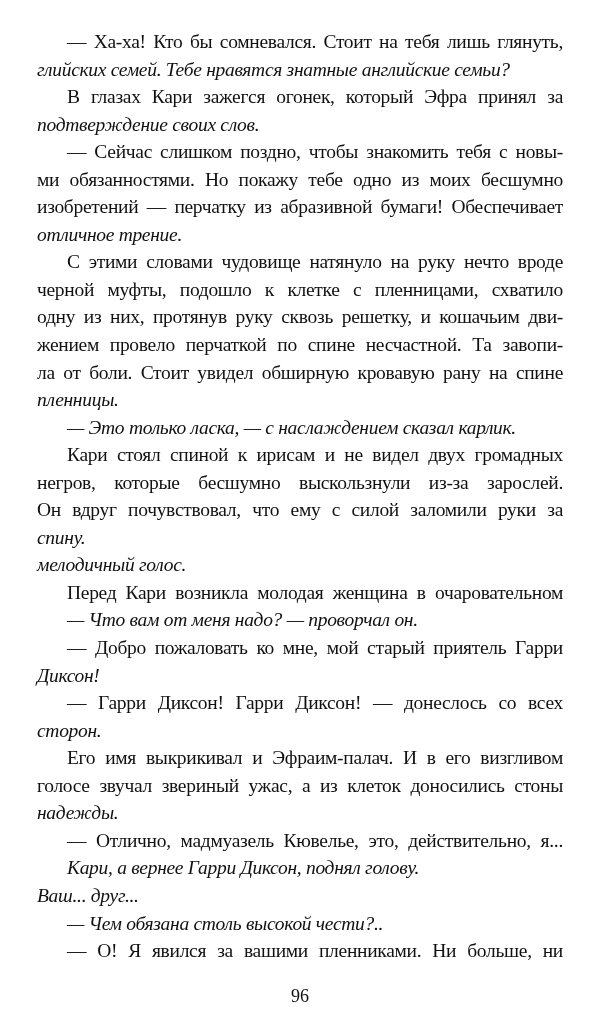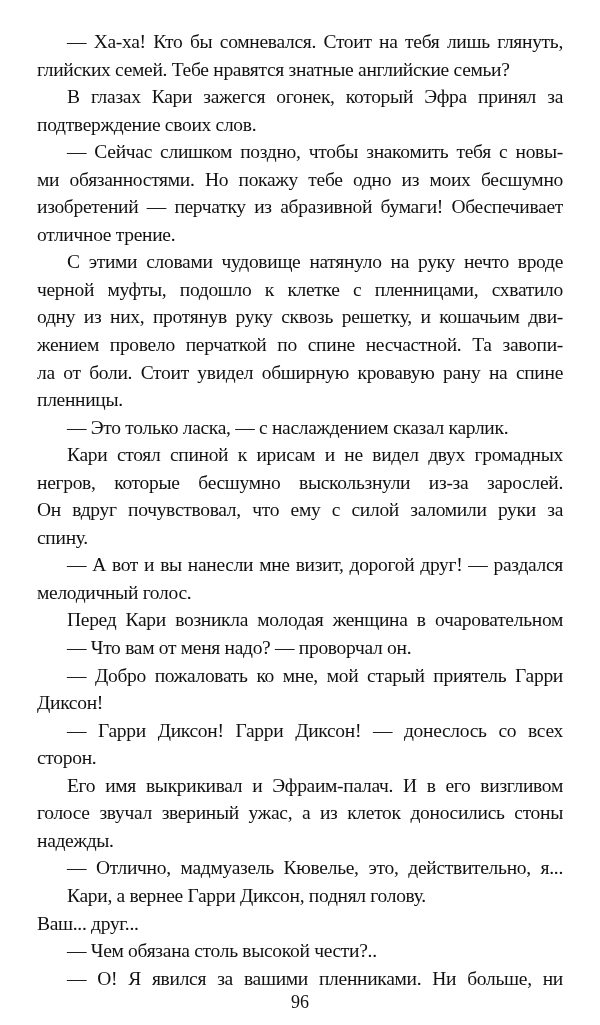--- a/index.html
+++ b/index.html
@@ -9,25 +9,25 @@
     font-family: "Liberation Serif", serif;
     font-size: 19.5px; color: #111111;
     letter-spacing: -0.3px;
   }
   .line {
     height: 27.55px; line-height: 27.55px;
     white-space: nowrap; overflow: visible;
     text-align: justify; text-align-last: justify;
   }
   .line.indent { padding-left: 30px; }
-  .line.last { text-align-last: left; }
+  .line.last { text-align-last: left; font-style: italic; }
   .folio {
     position: absolute; left: 0; width: 600px; top: 986px;
     text-align: center; font-family: "Liberation Serif", serif;
-    font-size: 18px; color: #111111; margin-top: 6px;
+    font-size: 18px; color: #111111;
   }
 </style>
 </head>
 <body>
 
 <div class="page" id="page-body">
     <div class="line indent">— Ха-ха! Кто бы сомневался. Стоит на тебя лишь глянуть,</div>
     <div class="line last">глийских семей. Тебе нравятся знатные английские семьи?</div>
     <div class="line indent">В глазах Кари зажегся огонек, который Эфра принял за</div>
     <div class="line last">подтверждение своих слов.</div>
@@ -39,21 +39,20 @@
     <div class="line">черной муфты, подошло к клетке с пленницами, схватило</div>
     <div class="line">одну из них, протянув руку сквозь решетку, и кошачьим дви-</div>
     <div class="line">жением провело перчаткой по спине несчастной. Та завопи-</div>
     <div class="line">ла от боли. Стоит увидел обширную кровавую рану на спине</div>
     <div class="line last">пленницы.</div>
     <div class="line indent last">— Это только ласка, — с наслаждением сказал карлик.</div>
     <div class="line indent">Кари стоял спиной к ирисам и не видел двух громадных</div>
     <div class="line">негров, которые бесшумно выскользнули из-за зарослей.</div>
     <div class="line">Он вдруг почувствовал, что ему с силой заломили руки за</div>
     <div class="line last">спину.</div>
-    <div class="line indent">— А вот и вы нанесли мне визит, дорогой друг! — раздался</div>
     <div class="line last">мелодичный голос.</div>
     <div class="line indent">Перед Кари возникла молодая женщина в очаровательном</div>
     <div class="line indent last">— Что вам от меня надо? — проворчал он.</div>
     <div class="line indent">— Добро пожаловать ко мне, мой старый приятель Гарри</div>
     <div class="line last">Диксон!</div>
     <div class="line indent">— Гарри Диксон! Гарри Диксон! — донеслось со всех</div>
     <div class="line last">сторон.</div>
     <div class="line indent">Его имя выкрикивал и Эфраим-палач. И в его визгливом</div>
     <div class="line">голосе звучал звериный ужас, а из клеток доносились стоны</div>
     <div class="line last">надежды.</div>

